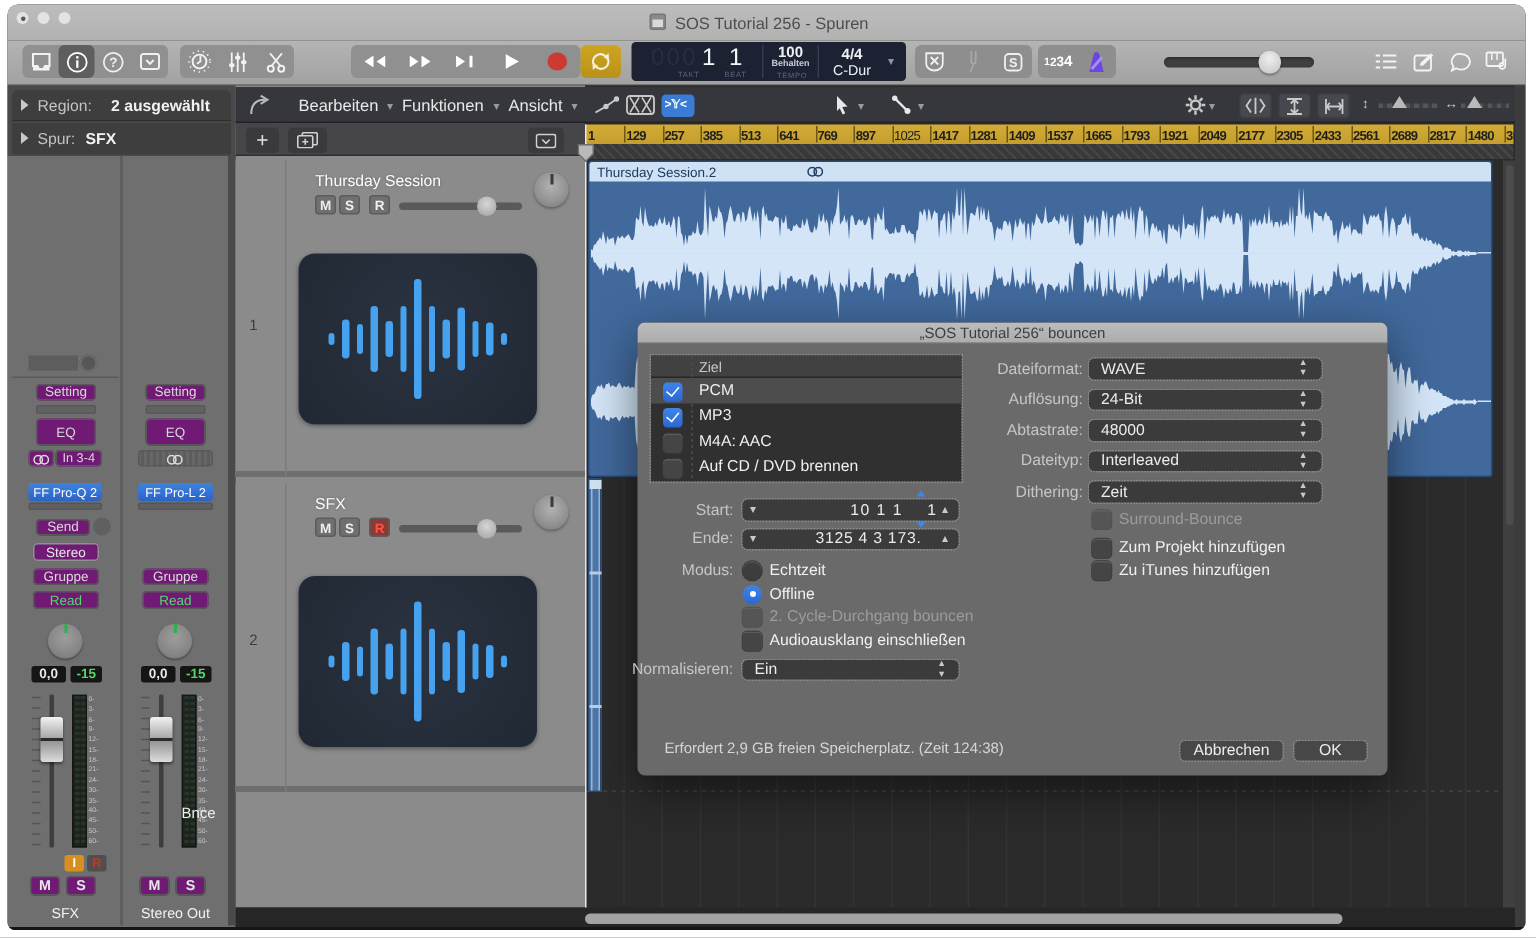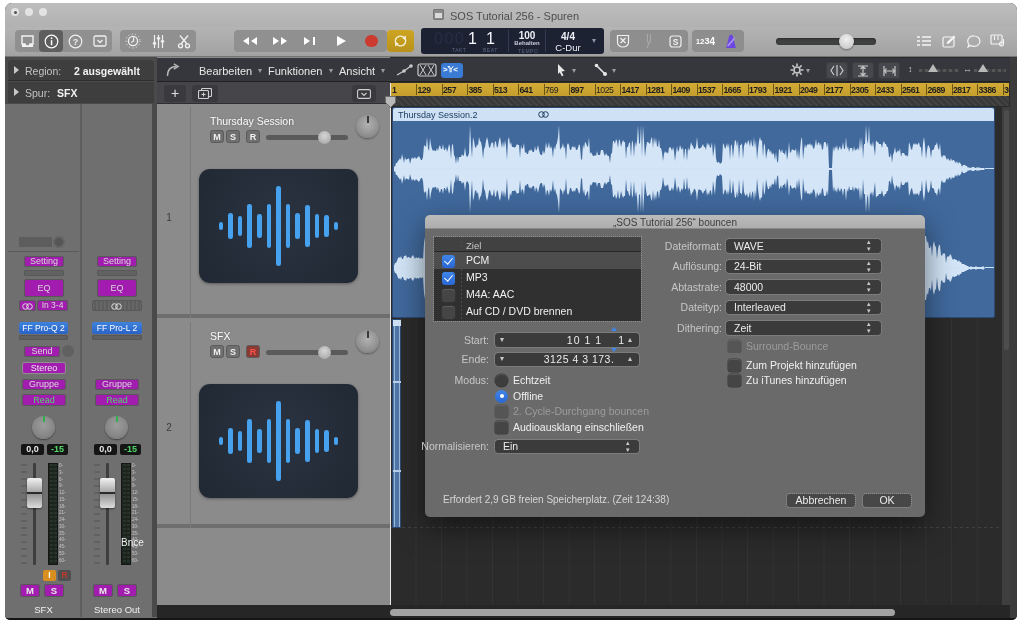--- a/index.html
+++ b/index.html
@@ -5,21 +5,21 @@
 html,body{width:1024px;height:625px;background:#fff;overflow:hidden;font-family:"Liberation Sans",sans-serif;-webkit-font-smoothing:antialiased}
 .abs{position:absolute}
 .win{position:absolute;left:5px;top:3px;width:1012px;height:617px;border-radius:7px 7px 5px 5px;overflow:hidden;background:#2b2b2b}
 .pg{position:absolute;left:-5px;top:-3px;width:1024px;height:625px}
 .tl{position:absolute;width:8px;height:8px;border-radius:50%;background:#e3e3e3;top:8px}
 .tbbtn{position:absolute;top:30px;height:22px;background:#909090;border-radius:4px}
 .tbico{position:absolute;top:0;height:22px;display:flex;align-items:center;justify-content:center;color:#f4f4f4}
 .lcdlab{position:absolute;color:#5c657e;font-size:5px;letter-spacing:.5px}
 .menuitem{color:#e8e8e8;font-size:10.5px}
 .chev{color:#9a9a9a;font-size:8px}
-.cs-btn{position:absolute;background:#a21caf;box-shadow:inset 0 0 0 1px #585858;border-radius:3px;color:#d8d8d8;font-size:9px;text-align:center}
+.cs-btn{position:absolute;background:#701a75;box-shadow:inset 0 0 0 1px #585858;border-radius:3px;color:#d8d8d8;font-size:9px;text-align:center}
 .dlg-field{position:absolute;background:#3b3b3b;border-radius:3.5px;outline:1px dotted rgba(200,200,200,.4);color:#ececec;font-size:10.5px}
 .cb{position:absolute;width:13px;height:13px;border-radius:3px;background:#454545;box-shadow:inset 0 1px 0 rgba(255,255,255,.12), 0 0 0 .5px #383838}
 .cb.on{background:linear-gradient(#3f86e8,#2a66d4);box-shadow:none}
 .cb.on:after{content:"";position:absolute;left:3.5px;top:1.5px;width:4px;height:7px;border:solid #fff;border-width:0 1.6px 1.6px 0;transform:rotate(40deg)}
 .lbl{position:absolute;color:#c6c6c6;font-size:10.5px;text-align:right}
 .dim{color:#9c9c9c}
 </style></head><body>
 <div class="win">
 <div class="pg">
 
@@ -538,21 +538,21 @@
         <div class="abs" style="left:27.5px;top:2px;color:#1f1f1f;font-size:8.7px;font-weight:bold;letter-spacing:-0.5px">129</div>
         <div class="abs" style="left:51.5px;top:1px;width:1px;height:11px;background:#6b5713"></div>
         <div class="abs" style="left:53.0px;top:2px;color:#1f1f1f;font-size:8.7px;font-weight:bold;letter-spacing:-0.5px">257</div>
         <div class="abs" style="left:77.0px;top:1px;width:1px;height:11px;background:#6b5713"></div>
         <div class="abs" style="left:78.5px;top:2px;color:#1f1f1f;font-size:8.7px;font-weight:bold;letter-spacing:-0.5px">385</div>
         <div class="abs" style="left:102.5px;top:1px;width:1px;height:11px;background:#6b5713"></div>
         <div class="abs" style="left:104.0px;top:2px;color:#1f1f1f;font-size:8.7px;font-weight:bold;letter-spacing:-0.5px">513</div>
         <div class="abs" style="left:128.0px;top:1px;width:1px;height:11px;background:#6b5713"></div>
         <div class="abs" style="left:129.5px;top:2px;color:#1f1f1f;font-size:8.7px;font-weight:bold;letter-spacing:-0.5px">641</div>
         <div class="abs" style="left:153.5px;top:1px;width:1px;height:11px;background:#6b5713"></div>
-        <div class="abs" style="left:155.0px;top:2px;color:#1f1f1f;font-size:8.7px;font-weight:normal;letter-spacing:-0.5px">769</div>
+        <div class="abs" style="left:155.0px;top:2px;color:#1f1f1f;font-size:8.7px;font-weight:bold;letter-spacing:-0.5px">769</div>
         <div class="abs" style="left:179.0px;top:1px;width:1px;height:11px;background:#6b5713"></div>
         <div class="abs" style="left:180.5px;top:2px;color:#1f1f1f;font-size:8.7px;font-weight:bold;letter-spacing:-0.5px">897</div>
         <div class="abs" style="left:204.5px;top:1px;width:1px;height:11px;background:#6b5713"></div>
         <div class="abs" style="left:206.0px;top:2px;color:#1f1f1f;font-size:8.7px;font-weight:normal;letter-spacing:-0.5px">1025</div>
         <div class="abs" style="left:230.0px;top:1px;width:1px;height:11px;background:#6b5713"></div>
         <div class="abs" style="left:231.5px;top:2px;color:#1f1f1f;font-size:8.7px;font-weight:bold;letter-spacing:-0.5px">1417</div>
         <div class="abs" style="left:255.5px;top:1px;width:1px;height:11px;background:#6b5713"></div>
         <div class="abs" style="left:257.0px;top:2px;color:#1f1f1f;font-size:8.7px;font-weight:bold;letter-spacing:-0.5px">1281</div>
         <div class="abs" style="left:281.0px;top:1px;width:1px;height:11px;background:#6b5713"></div>
         <div class="abs" style="left:282.5px;top:2px;color:#1f1f1f;font-size:8.7px;font-weight:bold;letter-spacing:-0.5px">1409</div>
@@ -572,21 +572,21 @@
         <div class="abs" style="left:461.0px;top:2px;color:#1f1f1f;font-size:8.7px;font-weight:bold;letter-spacing:-0.5px">2305</div>
         <div class="abs" style="left:485.0px;top:1px;width:1px;height:11px;background:#6b5713"></div>
         <div class="abs" style="left:486.5px;top:2px;color:#1f1f1f;font-size:8.7px;font-weight:bold;letter-spacing:-0.5px">2433</div>
         <div class="abs" style="left:510.5px;top:1px;width:1px;height:11px;background:#6b5713"></div>
         <div class="abs" style="left:512.0px;top:2px;color:#1f1f1f;font-size:8.7px;font-weight:bold;letter-spacing:-0.5px">2561</div>
         <div class="abs" style="left:536.0px;top:1px;width:1px;height:11px;background:#6b5713"></div>
         <div class="abs" style="left:537.5px;top:2px;color:#1f1f1f;font-size:8.7px;font-weight:bold;letter-spacing:-0.5px">2689</div>
         <div class="abs" style="left:561.5px;top:1px;width:1px;height:11px;background:#6b5713"></div>
         <div class="abs" style="left:563.0px;top:2px;color:#1f1f1f;font-size:8.7px;font-weight:bold;letter-spacing:-0.5px">2817</div>
         <div class="abs" style="left:587.0px;top:1px;width:1px;height:11px;background:#6b5713"></div>
-        <div class="abs" style="left:588.5px;top:2px;color:#1f1f1f;font-size:8.7px;font-weight:bold;letter-spacing:-0.5px">3386</div>
+        <div class="abs" style="left:588.5px;top:2px;color:#1f1f1f;font-size:8.7px;font-weight:bold;letter-spacing:-0.5px">1480</div>
         <div class="abs" style="left:612.5px;top:1px;width:1px;height:11px;background:#6b5713"></div>
         <div class="abs" style="left:614.0px;top:2px;color:#1f1f1f;font-size:8.7px;font-weight:bold;letter-spacing:-0.5px">3073</div>
       </div>
       <div class="abs" style="left:390px;top:96px;width:619px;height:11px;background:repeating-linear-gradient(45deg,#454545 0 1.5px,#393939 1.5px 4.5px);border-bottom:1px solid #2a2a2a"></div>
       <div class="abs" style="left:392px;top:107px;width:603px;height:211px;background:#41699c;border:1px solid #2c4a73;border-radius:2px"></div>
       <div class="abs" style="left:393px;top:108px;width:601px;height:13px;background:#cfe1f4;border-radius:2px 2px 0 0"></div>
       <div class="abs" style="left:398px;top:110px;color:#1e3d61;font-size:9px">Thursday Session.2</div>
       <svg class="abs" style="left:538px;top:111px" width="11" height="7" viewBox="0 0 11 7">
         <circle cx="3.5" cy="3.5" r="2.8" fill="none" stroke="#1e3d61" stroke-width="1"></circle>
         <circle cx="7.5" cy="3.5" r="2.8" fill="none" stroke="#1e3d61" stroke-width="1"></circle>

